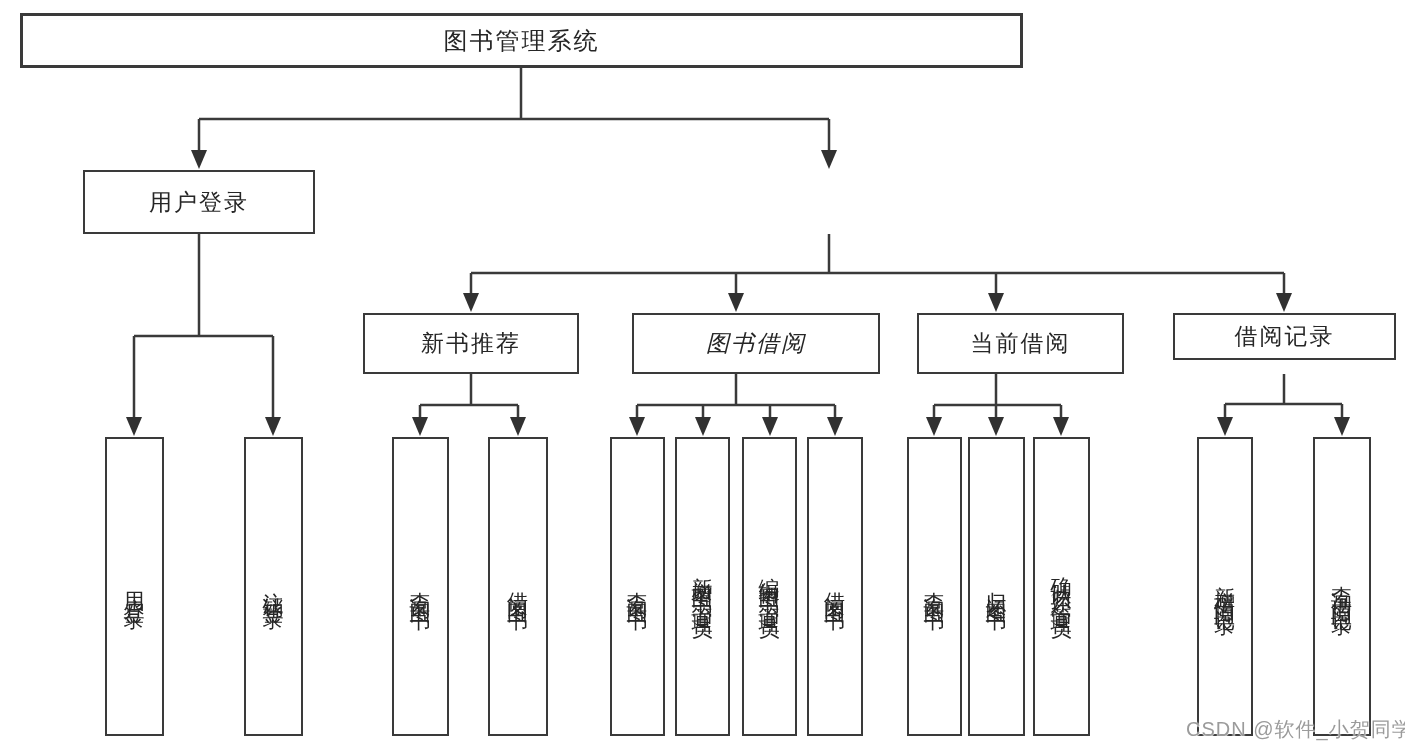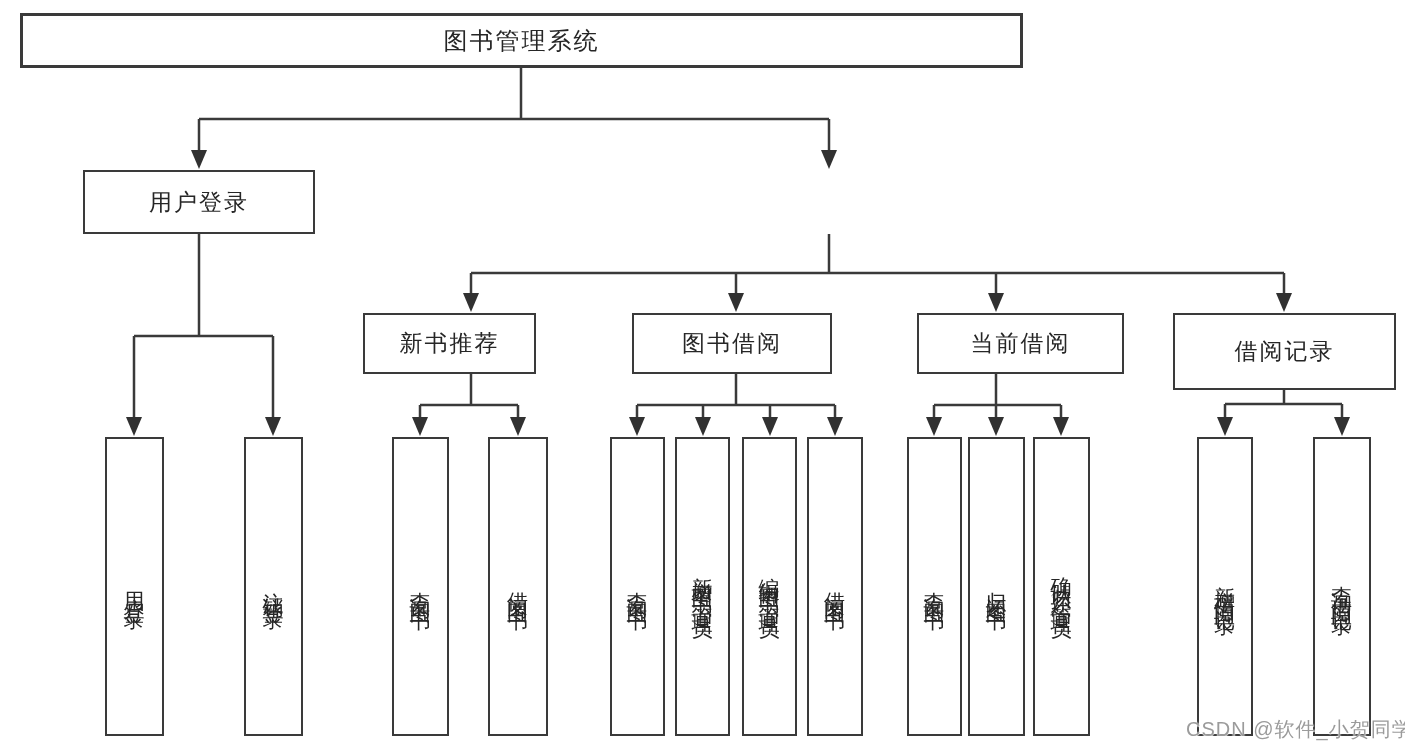--- a/index.html
+++ b/index.html
@@ -113,30 +113,30 @@
   </svg>
 
   <div class="node root" style="left:20px; top:13px; width:1003px; height:55px;">
     <span class="hlabel">图书管理系统</span>
   </div>
 
   <div class="node" style="left:83px; top:170px; width:232px; height:64px;">
     <span class="hlabel">用户登录</span>
   </div>
 
-  <div class="node" style="left:363px; top:313px; width:173px; height:61px;">
+  <div class="node" style="left:363px; top:313px; width:216px; height:61px;">
     <span class="hlabel">新书推荐</span>
   </div>
-  <div class="node" style="left:632px; top:313px; width:200px; height:61px;">
+  <div class="node" style="left:632px; top:313px; width:248px; height:61px;font-style:italic;">
     <span class="hlabel">图书借阅</span>
   </div>
   <div class="node" style="left:893px; top:313px; width:207px; height:61px;margin-left:24px;">
     <span class="hlabel">当前借阅</span>
   </div>
-  <div class="node" style="left:1173px; top:313px; width:223px; height:77px;">
+  <div class="node" style="left:1173px; top:313px; width:223px; height:47px;">
     <span class="hlabel">借阅记录</span>
   </div>
 
   <div class="node leaf" style="left:105px; width:59px;">
     <span class="vlabel">用户登录</span>
   </div>
   <div class="node leaf" style="left:244px; width:59px;">
     <span class="vlabel">注销登录</span>
   </div>
 

